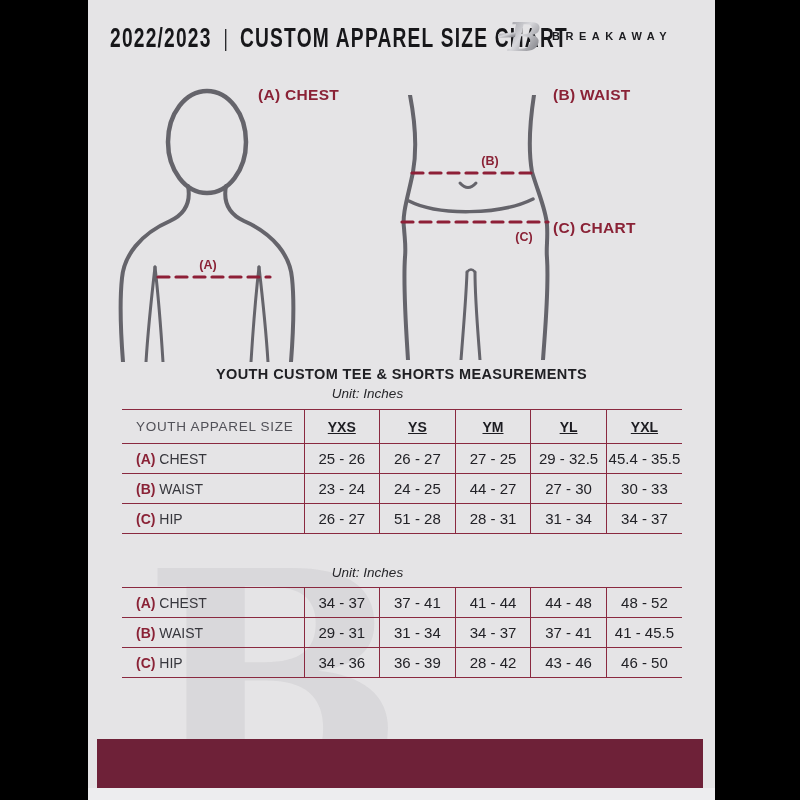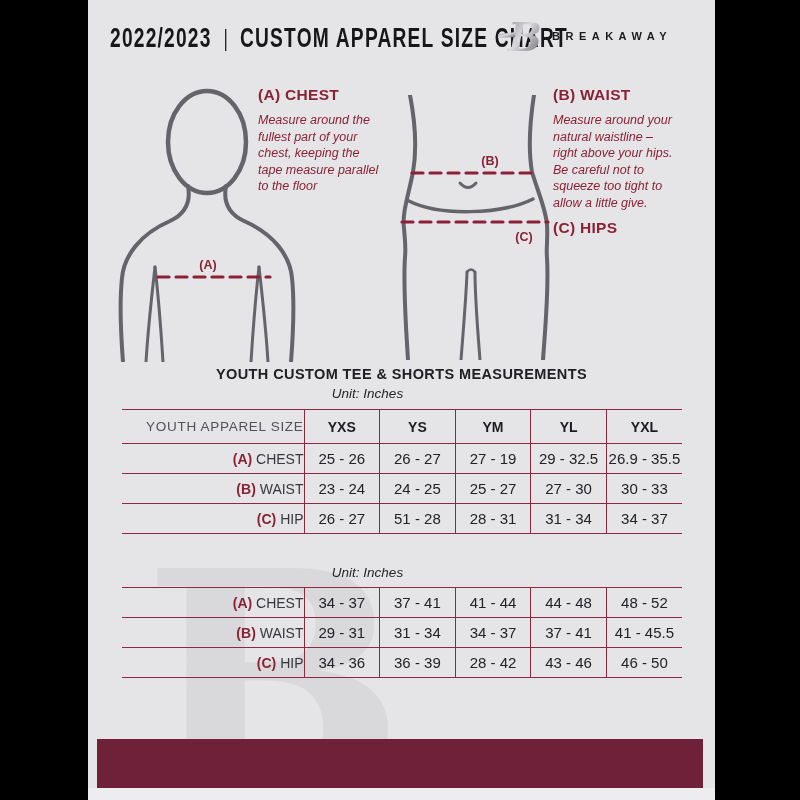--- a/index.html
+++ b/index.html
@@ -43,26 +43,26 @@
   .instr-body { font-size:12.5px; font-style:italic; line-height:1.32; white-space:pre-line; }
   
   .sec-title { position:absolute; left:0; width:627px; text-align:center; font-size:14.5px; font-weight:bold; color:#202024; letter-spacing:0.4px; }
   .sec-unit  { position:absolute; left:0; width:559px; text-align:center; font-size:13.5px; font-style:italic; color:#26262a; }
   #youth-title { top:366px; } #youth-unit { top:386px; }
   #adult-title { top:545px; } #adult-unit  { top:565px; }
   .sizes-table { position:absolute; left:34px; width:560px; border-collapse:collapse; table-layout:fixed; }
   #youth-table { top:409px; } #adult-table { top:587px; }
   .sizes-table tr { height:30px; }
   .sizes-table tr.hdr-row { height:34px; }
-  .sizes-table td { border-top:1.5px solid #8a2940; padding:0; vertical-align:middle;text-align:right; }
+  .sizes-table td { border-top:1.5px solid #8a2940; padding:0; vertical-align:middle; }
   .sizes-table tr:last-child td { border-bottom:1.5px solid #8a2940; }
   td.d { border-left:1.5px solid #8a2940; text-align:center; font-size:15px; color:#222227; }
   td.lbl { padding-left:14px; }
   .hdr-row td.lbl { font-size:13.5px; color:#515158; letter-spacing:0.7px; }
-  .hdr-row td.d { font-weight:bold; font-size:14px; color:#1c1c21; }
+  .hdr-row td.d { font-weight:bold; font-size:14px; color:#1c1c21;text-decoration:underline; }
   .row-label { font-size:14px; color:#37373d; }
   .mk { color:#8a2236; font-weight:bold; }
   
   .footer-bar { position:absolute; left:9px; top:739px; width:606px; height:49px; background:#6e2138; }
   .bottom-strip { position:absolute; left:0; top:788px; width:627px; height:12px; background:#ededef; }
 </style>
 </head>
 <body>
 
 <div class="page">
@@ -113,37 +113,26 @@
       <path d="M 82,177 C 82,205 85,238 87,265" stroke-width="3"></path>
       <path d="M 19,78 L 138,78" stroke="#8e1f37" stroke-width="3.2" stroke-dasharray="11 7"></path>
       <path d="M 9,127 L 155,127" stroke="#8e1f37" stroke-width="3.2" stroke-dasharray="11 7"></path>
     </g>
     <text class="marker-label" x="97" y="70" text-anchor="middle">(B)</text>
     <text class="marker-label" x="131" y="146" text-anchor="middle">(C)</text>
   </svg>
 
   <div id="instr-a" class="instr">
     <div class="instr-h">(A) CHEST</div>
-    <div class="instr-body">Measure around the
-fullest part of your
-chest, keeping the
-tape measure parallel
-to the floor</div>
   </div>
   <div id="instr-b" class="instr">
     <div class="instr-h">(B) WAIST</div>
-    <div class="instr-body">Measure around your
-natural waistline –
-right above your hips.
-Be careful not to
-squeeze too tight to
-allow a little give.</div>
   </div>
   <div id="instr-c" class="instr">
-    <div class="instr-h">(C) HIPS</div>
+    <div class="instr-h">(C) CHART</div>
   </div>
 
   <div id="youth-title" class="sec-title">YOUTH CUSTOM TEE &amp; SHORTS MEASUREMENTS</div>
   <div id="youth-unit" class="sec-unit">Unit: Inches</div>
   <table id="youth-table" class="sizes-table">
     <colgroup>
         <col style="width:182px">
         <col>
         <col>
         <col>
@@ -156,29 +145,29 @@
       <td class="d">YXS</td>
       <td class="d">YS</td>
       <td class="d">YM</td>
       <td class="d">YL</td>
       <td class="d">YXL</td>
     </tr>
     <tr>
       <td class="lbl row-label"><span class="mk">(A)</span> <span>CHEST</span></td>
       <td class="d">25 - 26</td>
       <td class="d">26 - 27</td>
-      <td class="d">27 - 19</td>
+      <td class="d">27 - 25</td>
       <td class="d">29 - 32.5</td>
-      <td class="d">26.9 - 35.5</td>
+      <td class="d">45.4 - 35.5</td>
     </tr>
     <tr>
       <td class="lbl row-label"><span class="mk">(B)</span> <span>WAIST</span></td>
       <td class="d">23 - 24</td>
       <td class="d">24 - 25</td>
-      <td class="d">25 - 27</td>
+      <td class="d">44 - 27</td>
       <td class="d">27 - 30</td>
       <td class="d">30 - 33</td>
     </tr>
     <tr>
       <td class="lbl row-label"><span class="mk">(C)</span> <span>HIP</span></td>
       <td class="d">26 - 27</td>
       <td class="d">51 - 28</td>
       <td class="d">28 - 31</td>
       <td class="d">31 - 34</td>
       <td class="d">34 - 37</td>

